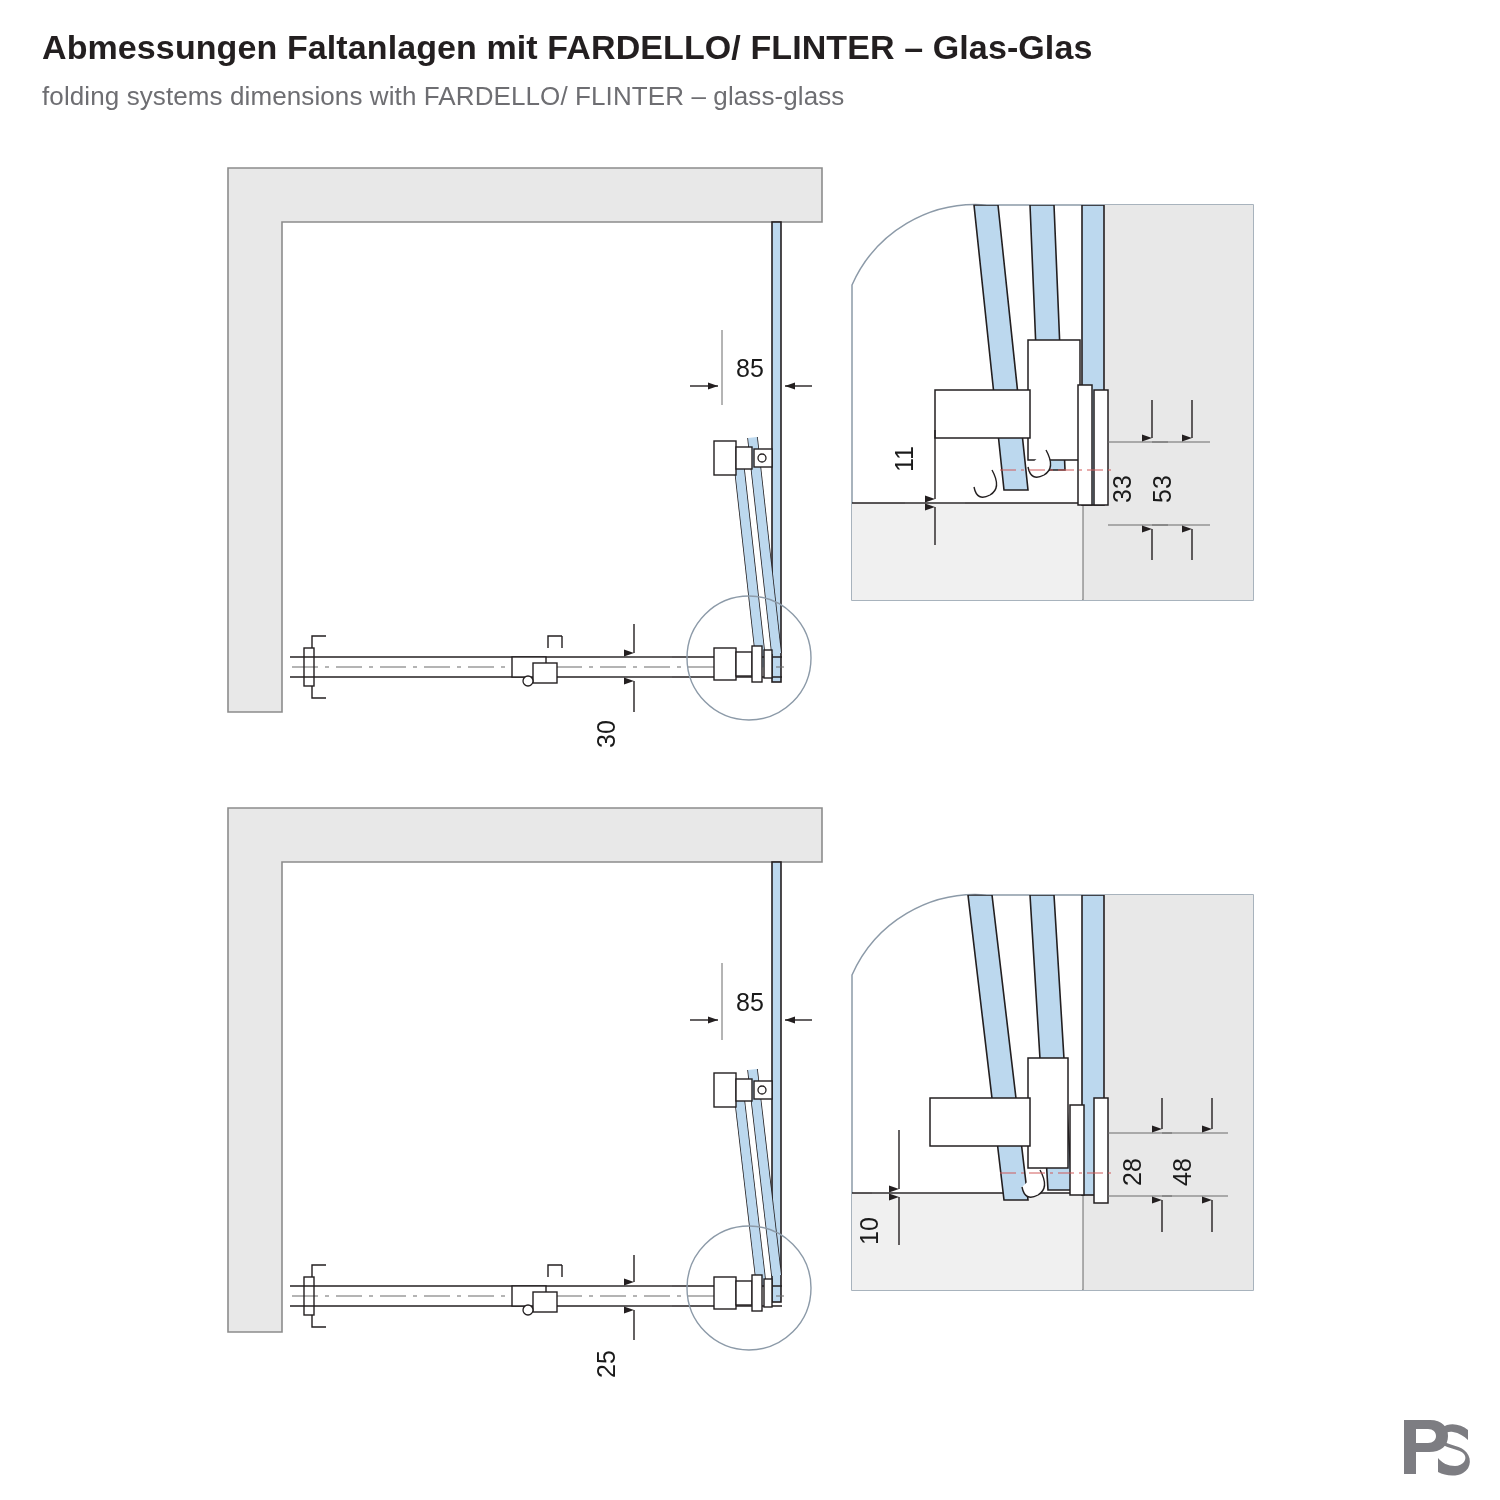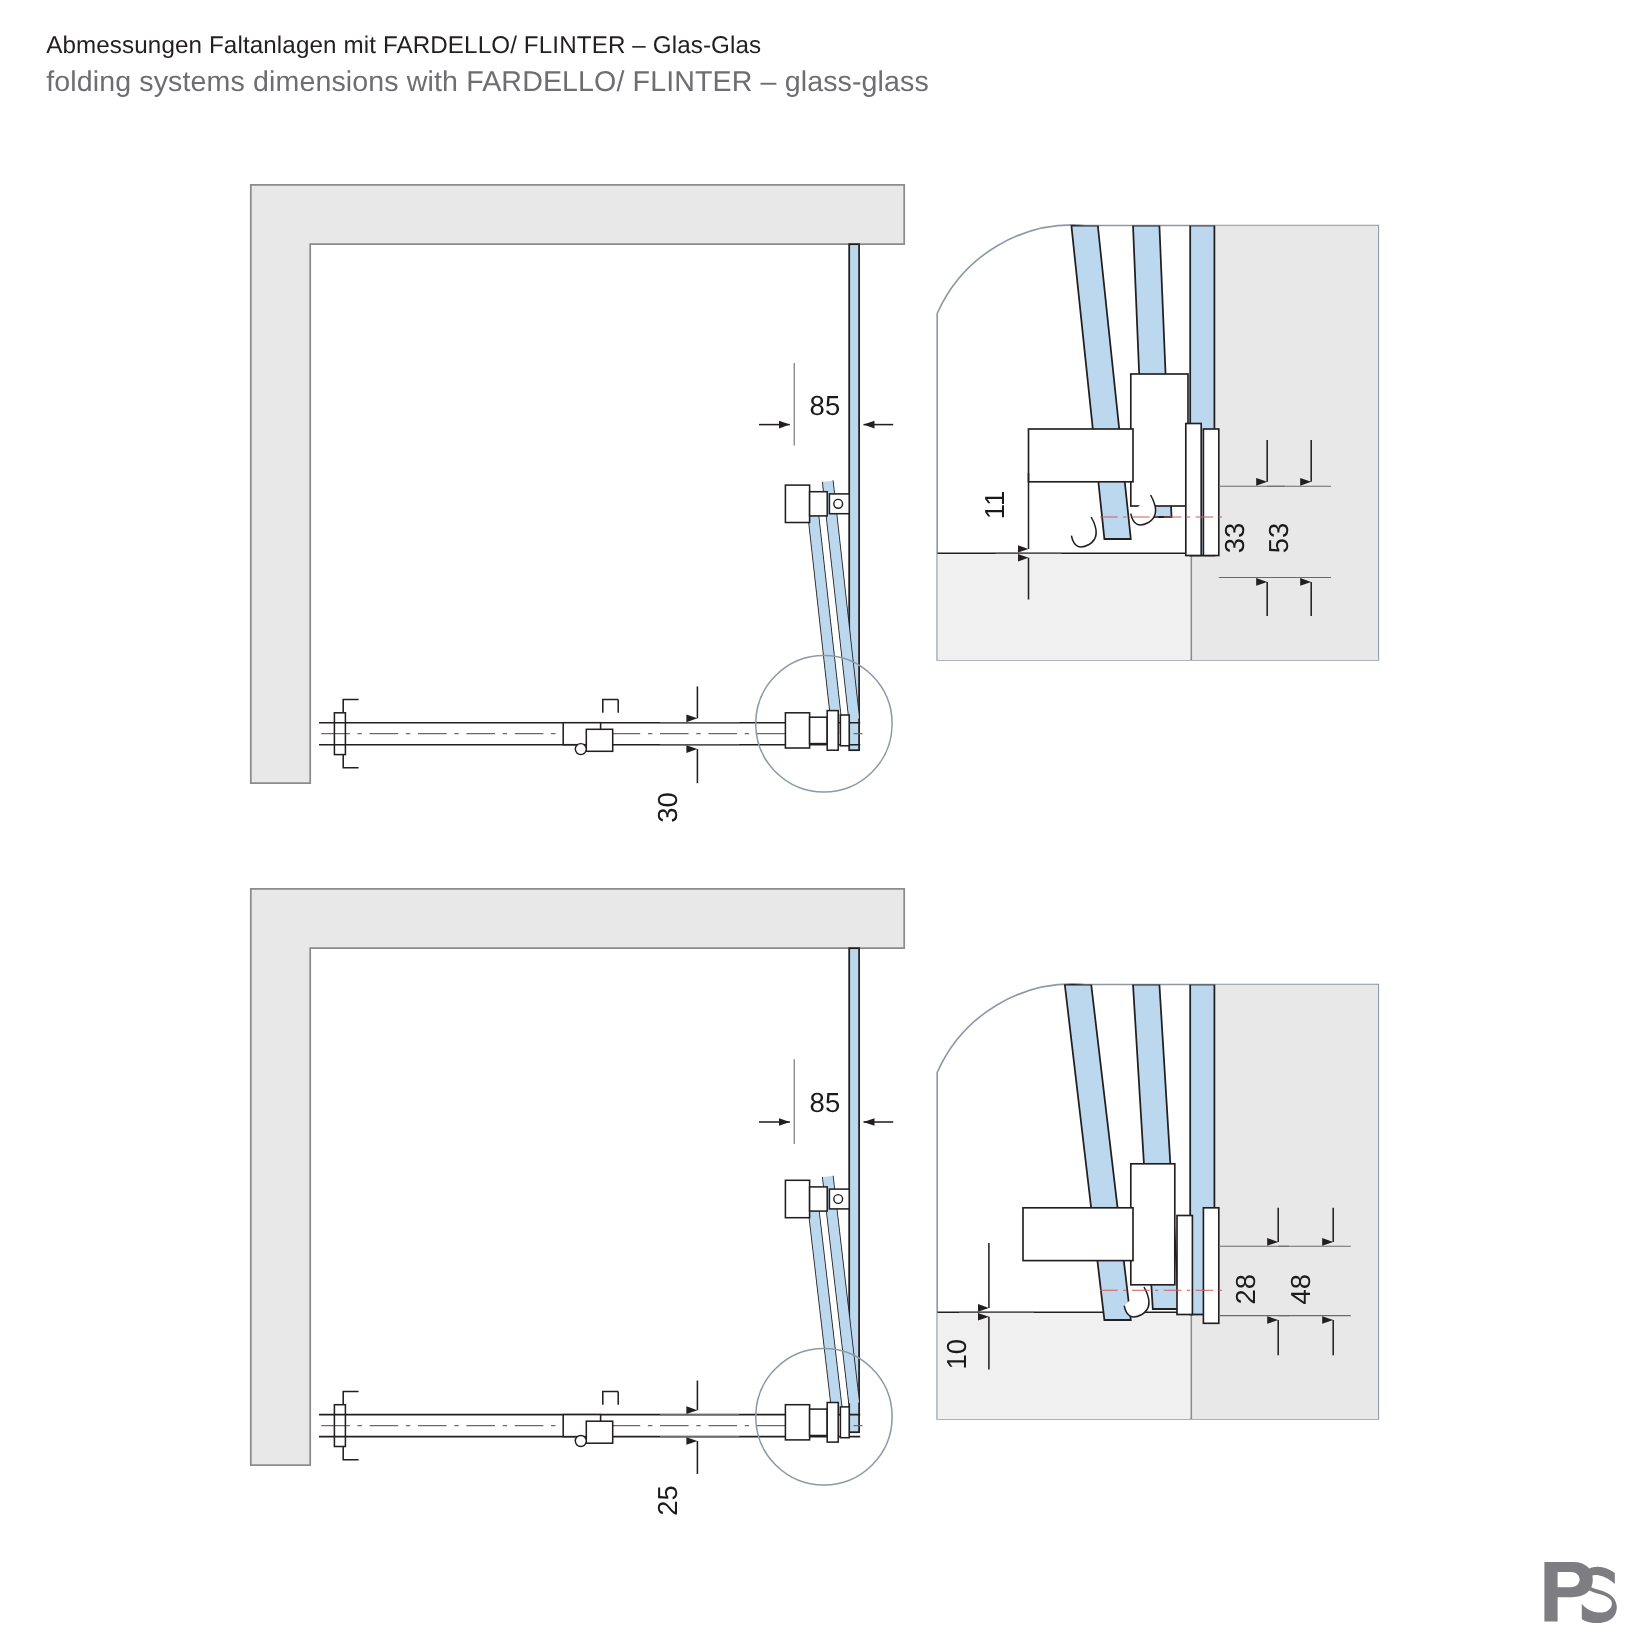--- a/index.html
+++ b/index.html
@@ -19,31 +19,32 @@
     position: absolute;
     inset: 0;
   }
   .title-block {
     position: absolute;
     left: 42px;
     top: 30px;
     line-height: 1.0;
   }
   .title-de {
-    font-size: 22px;
+    font-size: 34px;
     color: #231f20;
     letter-spacing: 0.1px;
     white-space: nowrap;
+    font-weight: bold;
   }
   .title-en {
     font-size: 26px;
     color: #6e6e72;
     letter-spacing: 0.1px;
     white-space: nowrap;
-    margin-top: 9px;
+    margin-top: 19px;
   }
   .drawing {
     position: absolute;
     left: 0;
     top: 0;
   }
   svg { display: block; }
 
   .dim-label {
     font-family: "Liberation Sans", sans-serif;

